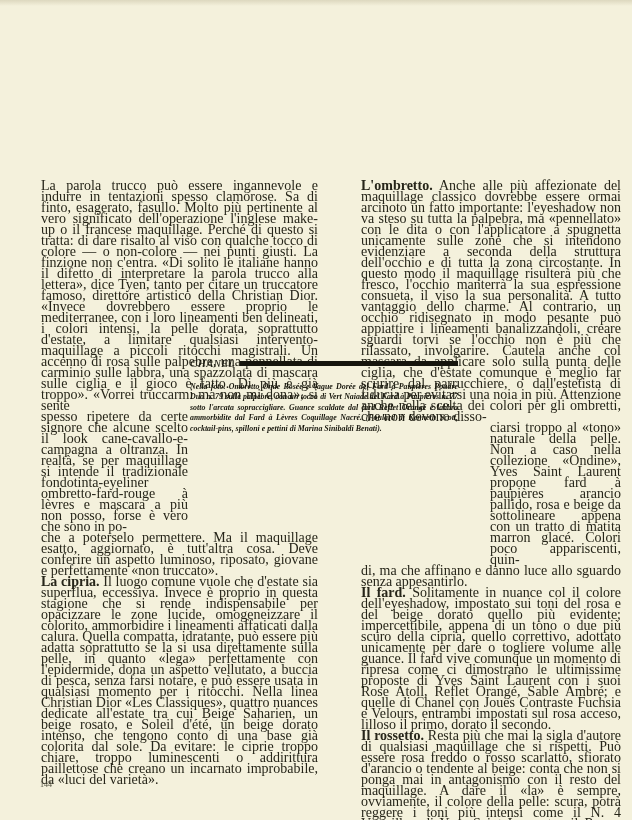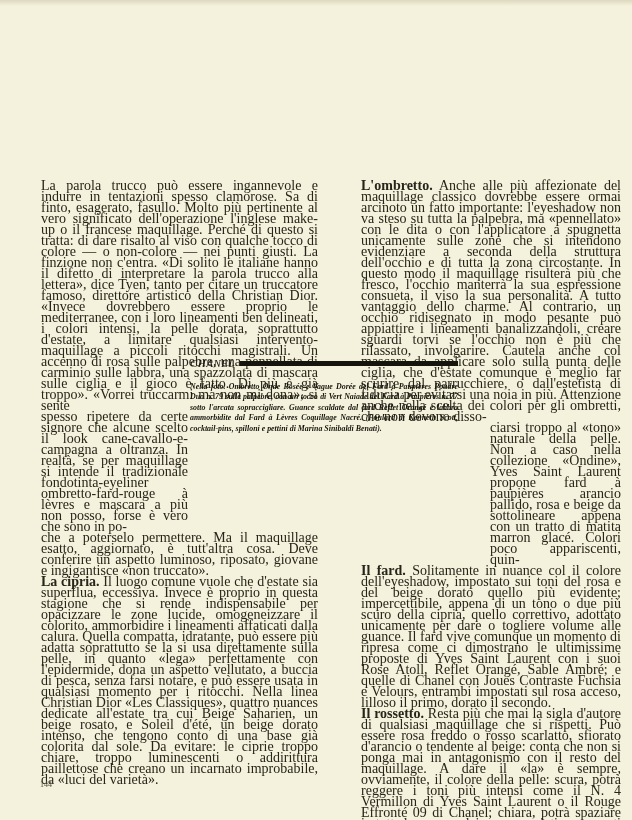--- a/index.html
+++ b/index.html
@@ -63,27 +63,28 @@
   }
 </style>
 </head>
 <body>
 
 <div class="page">
 
   <div class="column col-left">
     <p class="seg">La parola trucco può essere ingannevole e indurre in tentazioni spesso clamorose. Sa di finto, esagerato, fasullo. Molto più pertinente al vero significato dell'operazione l'inglese make-up o il francese maquillage. Perché di questo si tratta: di dare risalto al viso con qualche tocco di colore — o non-colore — nei punti giusti. La finzione non c'entra. «Di solito le italiane hanno il difetto di interpretare la parola trucco alla lettera», dice Tyen, tanto per citare un truccatore famoso, direttore artistico della Christian Dior. «Invece dovrebbero essere proprio le mediterranee, con i loro lineamenti ben delineati, i colori intensi, la pelle dorata, soprattutto d'estate, a limitare qualsiasi intervento-maquillage a piccoli ritocchi magistrali. Un accenno di rosa sulle palpebre, una pennellata di carminio sulle labbra, una spazzolata di mascara sulle ciglia e il gioco è fatto. Di più è già troppo». «Vorrei truccarmi ma non mi dona», si sente</p>
     <p class="seg narrow-left">spesso ripetere da certe signore che alcune scelto il look cane-cavallo-e-campagna a oltranza. In realtà, se per maquillage si intende il tradizionale fondotinta-eyeliner ombretto-fard-rouge à lèvres e mascara a più non posso, forse è vero che sono in po-</p>
-    <p class="seg">che a poterselo permettere. Ma il maquillage esatto, aggiornato, è tutt'altra cosa. Deve conferire un aspetto luminoso, riposato, giovane e ingigantisce «non truccato».</p>
+    <p class="seg">che a poterselo permettere. Ma il maquillage esatto, aggiornato, è tutt'altra cosa. Deve conferire un aspetto luminoso, riposato, giovane e perfettamente «non truccato».</p>
     <p class="seg"><b class="lead">La cipria.</b><span> Il luogo comune vuole che d'estate sia superflua, eccessiva. Invece è proprio in questa stagione che si rende indispensabile per opacizzare le zone lucide, omogeneizzare il colorito, ammorbidire i lineamenti affaticati dalla calura. Quella compatta, idratante, può essere più adatta soprattutto se la si usa direttamente sulla pelle, in quanto «lega» perfettamente con l'epidermide, dona un aspetto vellutato, a buccia di pesca, senza farsi notare, e può essere usata in qualsiasi momento per i ritocchi. Nella linea Christian Dior «Les Classiques», quattro nuances dedicate all'estate tra cui Beige Saharien, un beige rosato, e Soleil d'été, un beige dorato intenso, che tengono conto di una base già colorita dal sole. Da evitare: le ciprie troppo chiare, troppo luminescenti o addirittura paillettose che creano un incarnato improbabile, da «luci del varietà».</span></p>
   </div>
 
   <div class="column col-right">
     <p class="seg"><b class="lead">L'ombretto.</b><span> Anche alle più affezionate del maquillage classico dovrebbe essere ormai arcinoto un fatto importante: l'eyeshadow non va steso su tutta la palpebra, ma «pennellato» con le dita o con l'applicatore a spugnetta unicamente sulle zone che si intendono evidenziare a seconda della struttura dell'occhio e di tutta la zona circostante. In questo modo il maquillage risulterà più che fresco, l'occhio manterrà la sua espressione consueta, il viso la sua personalità. A tutto vantaggio dello charme. Al contrario, un occhio ridisegnato in modo pesante può appiattire i lineamenti banalizzandoli, creare sguardi torvi se l'occhio non è più che rilassato, involgarire. Cautela anche col mascara da applicare solo sulla punta delle ciglia, che d'estate comunque è meglio far scurire dal parrucchiere, o dall'estetista di fiducia per evitarsi una noia in più. Attenzione anche nella scelta dei colori per gli ombretti, che non devono disso-</span></p>
     <p class="seg narrow-right">ciarsi troppo al «tono» naturale della pelle. Non a caso nella collezione «Ondine», Yves Saint Laurent propone fard à paupières arancio pallido, rosa e beige da sottolineare appena con un tratto di matita marron glacé. Colori poco appariscenti, quin-</p>
+    <p class="seg">di, ma che affinano e danno luce allo sguardo senza appesantirlo.</p>
     <p class="seg"><b class="lead">Il fard.</b><span> Solitamente in nuance col il colore dell'eyeshadow, impostato sui toni del rosa e del beige dorato quello più evidente; impercettibile, appena di un tono o due più scuro della cipria, quello correttivo, adottato unicamente per dare o togliere volume alle guance. Il fard vive comunque un momento di ripresa come ci dimostrano le ultimissime proposte di Yves Saint Laurent con i suoi Rose Atoll, Reflet Orangé, Sable Ambré; e quelle di Chanel con Joues Contraste Fuchsia e Velours, entrambi impostati sul rosa acceso, lilloso il primo, dorato il secondo.</span></p>
     <p class="seg"><b class="lead">Il rossetto.</b><span> Resta più che mai la sigla d'autore di qualsiasi maquillage che si rispetti. Può essere rosa freddo o rosso scarlatto, sfiorato d'arancio o tendente al beige: conta che non si ponga mai in antagonismo con il resto del maquillage. A dare il «la» è sempre, ovviamente, il colore della pelle: scura, potrà reggere i toni più intensi come il N. 4 Vermillon di Yves Saint Laurent o il Rouge Effronté 09 di Chanel; chiara, potrà spaziare in tutta la gamma dei rosa aranciati o azzurrati come i nuovi Aubepine, Clematite, Capucine, Amaryllis, Azalée proposti da Christian Dior.</span></p>
   </div>
 
   <div class="chanel-box">
     <div class="chanel-header">
       <span class="chanel-brand">CHANEL</span>
       <span class="chanel-rule"></span>
     </div>
     <p class="chanel-caption">Nella foto. Ombretto Onde Rosée e Vague Dorée del Fard à Paupières Poudre Duo n. 79 sulle palpebre, con un tocco di Vert Naiade del Fard à Paupières n. 77 sotto l'arcata sopraccigliare. Guance scaldate dal fard Reflet Orangé e labbra ammorbidite dal Fard à Lèvres Coquillage Nacré. (Foulard di Kenneth Scott, cocktail-pins, spilloni e pettini di Marina Sinibaldi Benati).</p>

